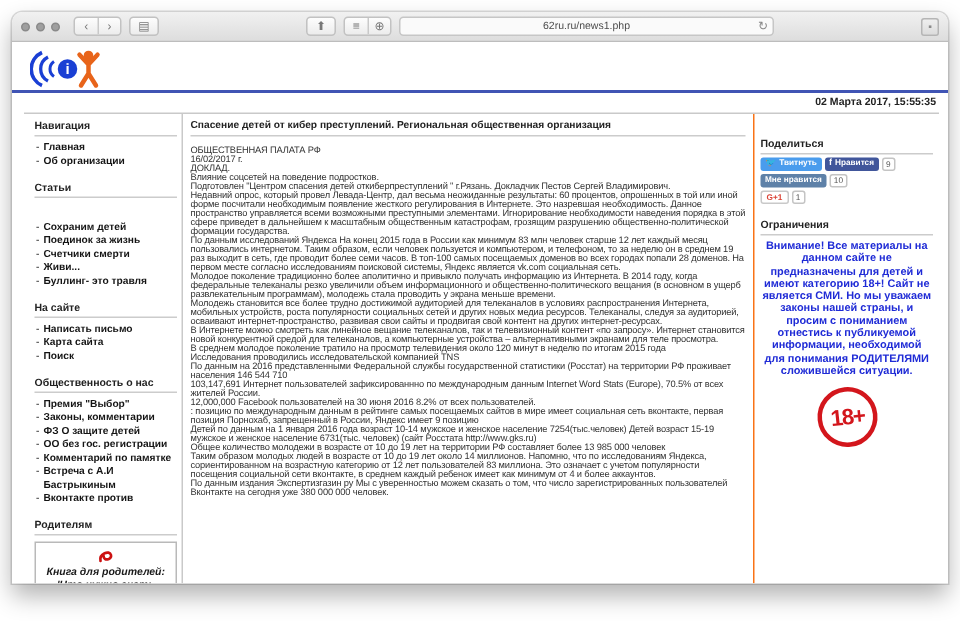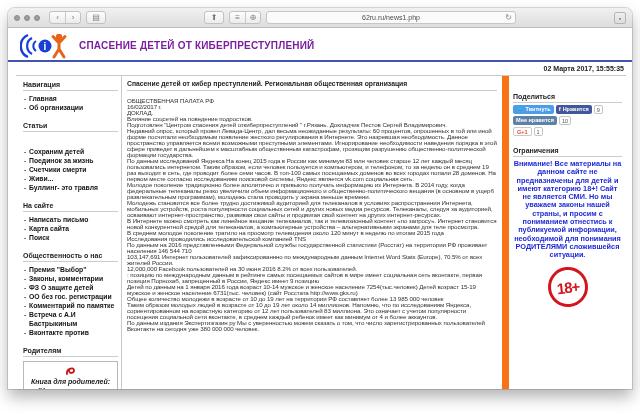--- a/index.html
+++ b/index.html
@@ -61,21 +61,21 @@
 
   
   .main { flex:1; padding:0 5px; overflow:hidden; }
   .main-title { font-size:6.8px; font-weight:bold; color:#222; padding:4px 0 3px 0;
                 border-bottom:1px solid #ccc; }
   .article { padding-top:7px; font-size:6.2px; line-height:6px; color:#333;
              letter-spacing:-0.1px; }
   .article p { margin:0; }
 
   
-  .rightbar { width:124px; border-left:7px solid #f97316; padding:12px 4px 12px 4px; overflow:hidden; }
+  .rightbar { width:124px; border-left:1px solid #f97316; padding:12px 4px 12px 4px; overflow:hidden; }
   .btnrow { display:flex; gap:2px; margin:2px 0; align-items:center; }
   .sbtn { height:9px; border-radius:2px; color:#fff; font-size:5.5px; font-weight:bold;
           line-height:9px; padding:0 3px; display:inline-flex; align-items:center; gap:2px; white-space:nowrap; }
   .sbtn .g { font-size:6px; }
   .tw { background:#4a9ced; } .fb { background:#41569b; } .vk { background:#5e81a8; }
   .count { height:9px; border:1px solid #c4c4c4; border-radius:2px; background:#fff;
            color:#555; font-size:5.5px; line-height:8px; padding:0 2px; }
   .gp { height:9px; border:1px solid #c9c9c9; border-radius:2px; background:#fff;
         color:#db4437; font-size:5.5px; font-weight:bold; line-height:8px; padding:0 3px; }
   .warning { margin-top:3px; color:#1f2bd6; font-weight:bold; font-size:7.3px;
@@ -120,21 +120,20 @@
     <div class="site-header">
       <svg width="50" height="28" viewBox="0 0 50 28">
         <path d="M8,3 A12,12 0 0,0 8,25" fill="none" stroke="#1a3fd4" stroke-width="2.4"></path>
         <path d="M12,6 A9,9 0 0,0 12,22" fill="none" stroke="#1a3fd4" stroke-width="2.2"></path>
         <path d="M16,9 A6,6 0 0,0 16,19" fill="none" stroke="#1a3fd4" stroke-width="2"></path>
         <circle cx="25" cy="14" r="6.5" fill="#1a3fd4"></circle>
         <text x="25" y="17.5" font-size="10" font-weight="bold" fill="#ffffff" text-anchor="middle" font-family="Liberation Sans, sans-serif">i</text>
         <circle cx="39" cy="5" r="3.2" fill="#e8641a"></circle>
         <path d="M39,8.5 L39,17 M39,11 L33,4.5 M39,11 L45,4.5 M39,17 L34,25 M39,17 L44,25" fill="none" stroke="#e8641a" stroke-width="3" stroke-linecap="round"></path>
       </svg>
-      <div class="site-title">СПАСЕНИЕ ДЕТЕЙ ОТ КИБЕРПРЕСТУПЛЕНИЙ</div>
     </div>
 
     <div class="datetime">02 Марта 2017, 15:55:35</div>
 
     <div class="columns">
 
       <nav class="leftnav">
         <div class="side-h">Навигация</div>
         <div class="side-items">
             <div class="nav-item">Главная</div>

